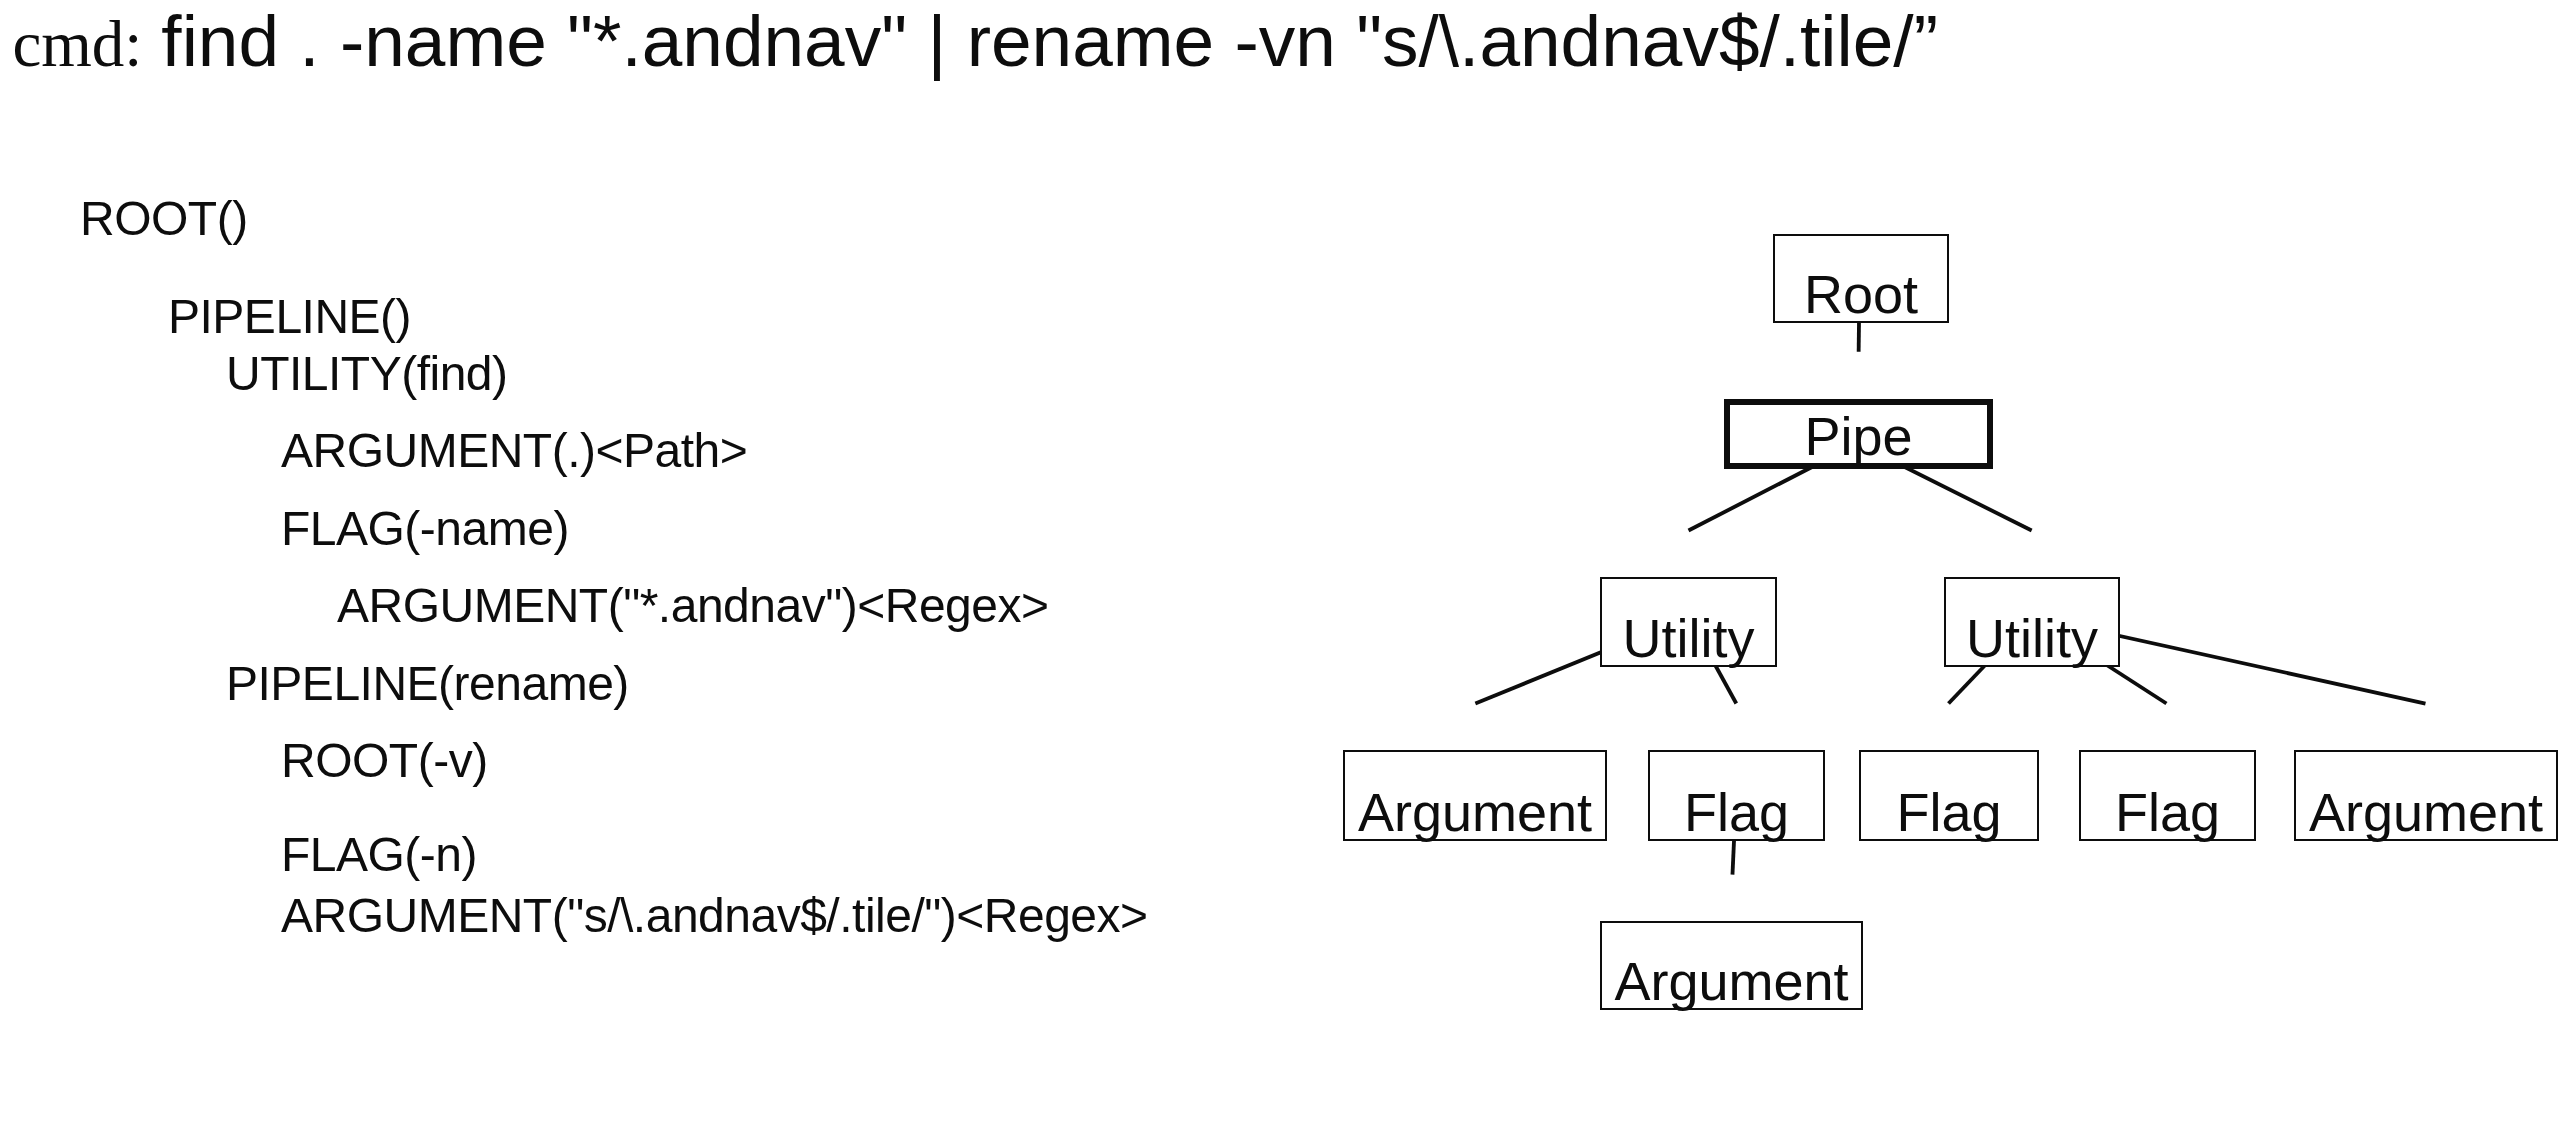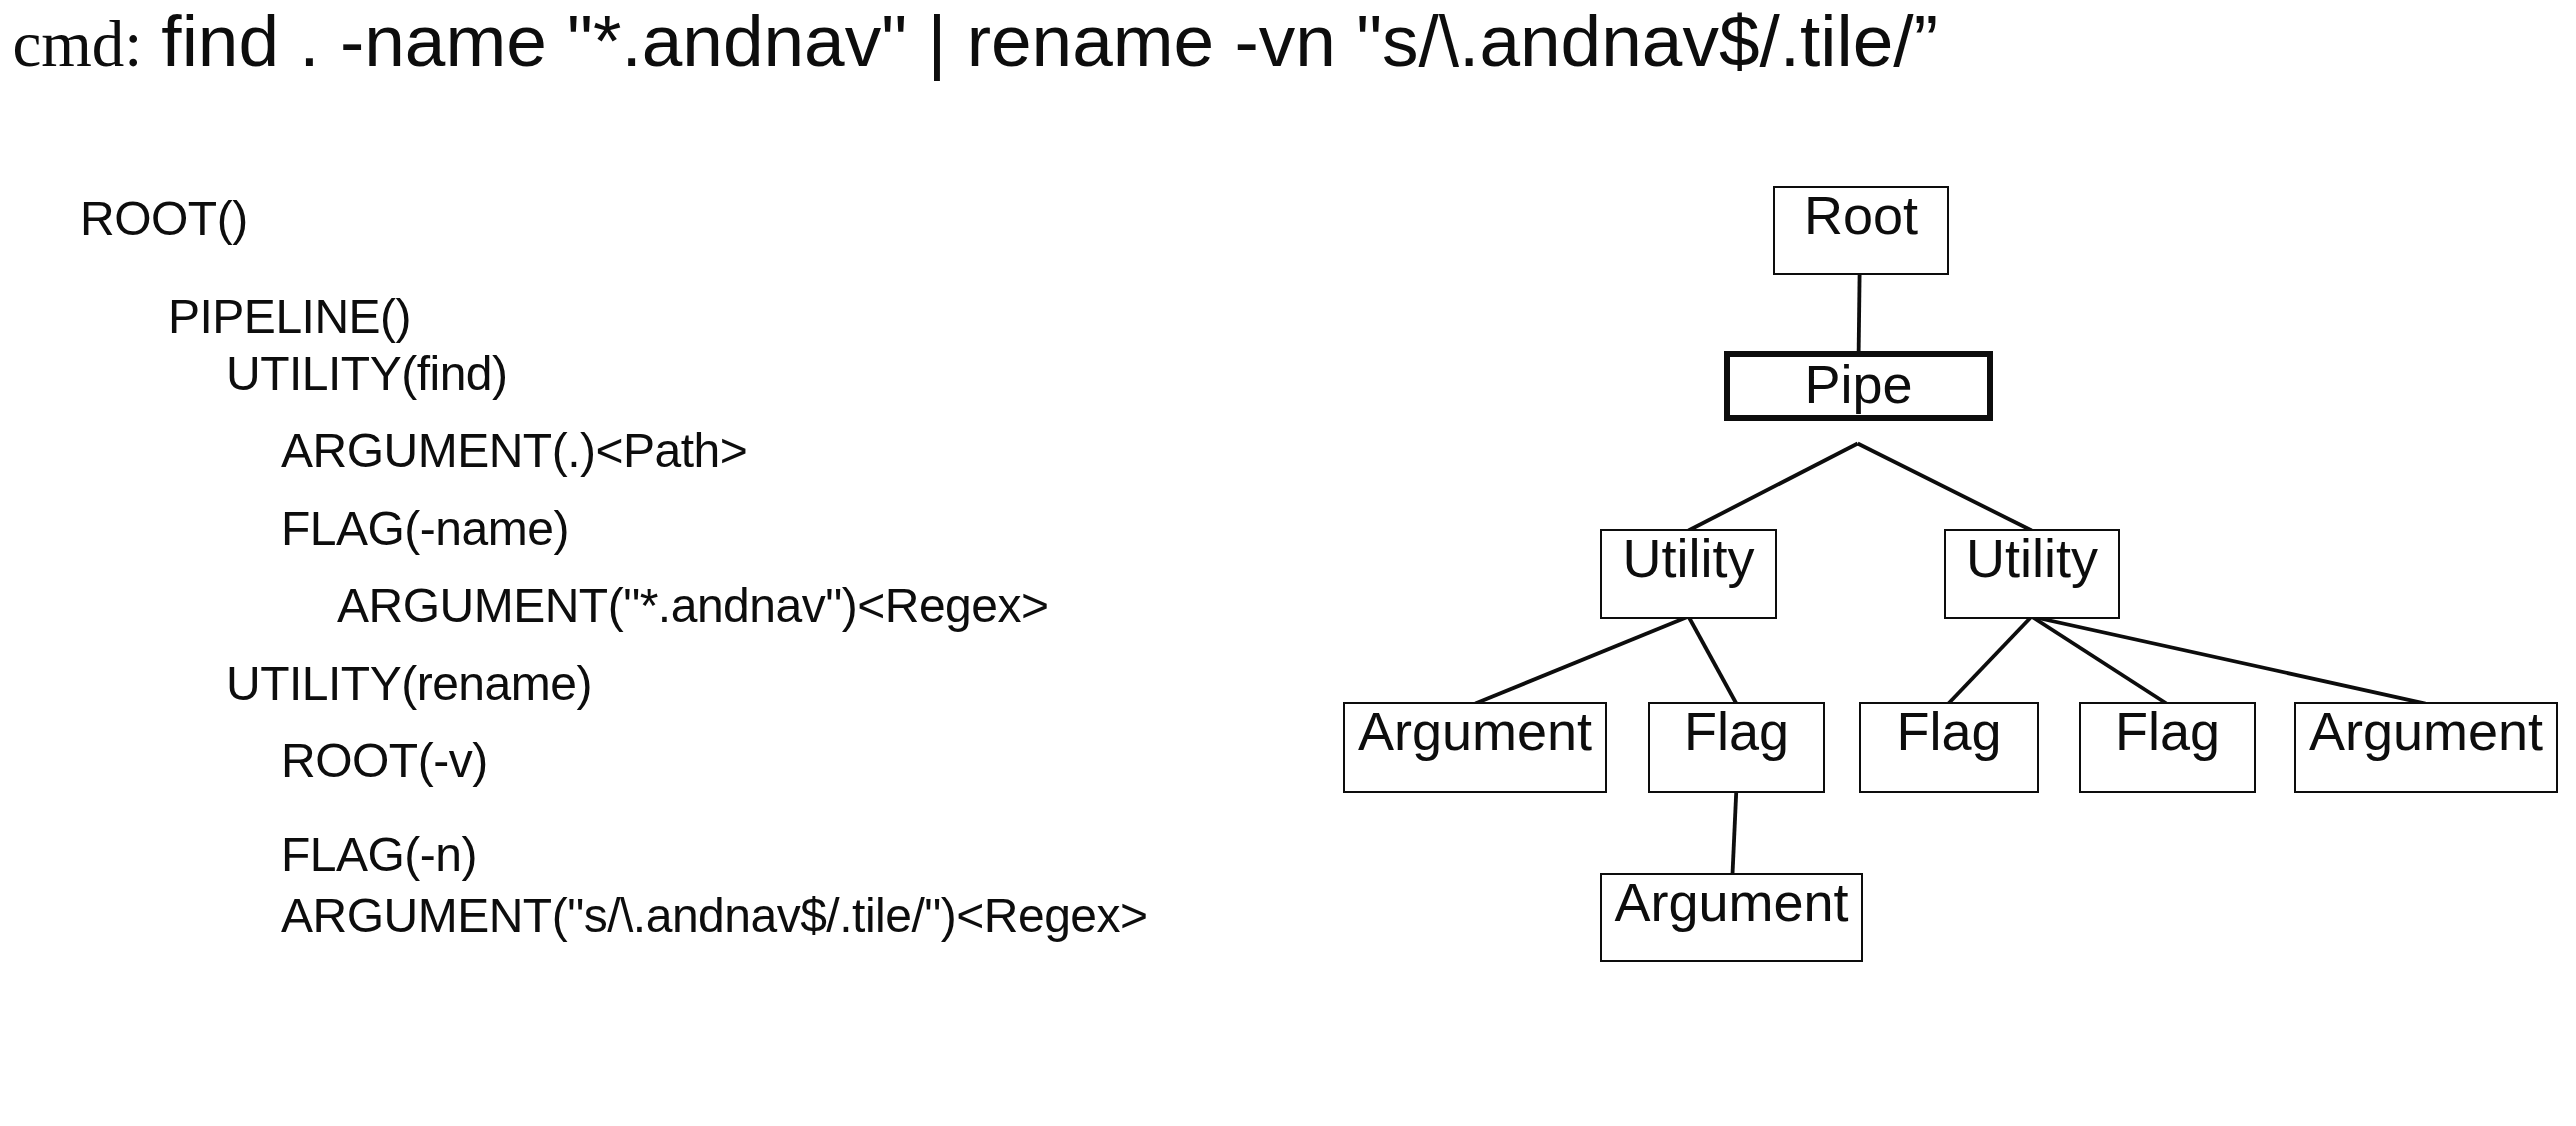--- a/index.html
+++ b/index.html
@@ -35,22 +35,23 @@
     position: absolute;
     left: 0; top: 0;
     width: 2576px; height: 1126px;
   }
   .node {
     position: absolute;
     box-sizing: border-box;
     background: #ffffff;
     border: 2.9px solid #0d0d0d;
     display: flex;
-    align-items: flex-start;
+    align-items: flex-end;
     justify-content: center;
+    margin-top: 48px;
   }
   .node.bold { border-width: 6.7px; }
   .node-label {
     font-size: 54px;
     line-height: 1;
     white-space: nowrap;
     color: #0d0d0d;
   }
 </style>
 </head>
@@ -62,21 +63,21 @@
     <span class="label-serif">cmd:</span><span>find . -name "*.andnav" | rename -vn "s/\.andnav$/.tile/”</span>
   </div>
 
   <div>
     <div class="ast-line" style="left:80px;  top:195px;">ROOT()</div>
     <div class="ast-line" style="left:168px; top:273px;margin-top:20px;">PIPELINE()</div>
     <div class="ast-line" style="left:226px; top:350px;">UTILITY(find)</div>
     <div class="ast-line" style="left:281px; top:427px;">ARGUMENT(.)&lt;Path&gt;</div>
     <div class="ast-line" style="left:281px; top:505px;">FLAG(-name)</div>
     <div class="ast-line" style="left:337px; top:582px;">ARGUMENT("*.andnav")&lt;Regex&gt;</div>
-    <div class="ast-line" style="left:226px; top:660px;">UTILITY(rename)</div>
+    <div class="ast-line" style="left:226px; top:660px;">PIPELINE(rename)</div>
     <div class="ast-line" style="left:281px; top:737px;">ROOT(-v)</div>
     <div class="ast-line" style="left:281px; top:815px;margin-top:16px;">FLAG(-n)</div>
     <div class="ast-line" style="left:281px; top:892px;">ARGUMENT("s/\.andnav$/.tile/")&lt;Regex&gt;</div>
   </div>
 
   <div>
     <svg id="edges" viewBox="0 0 2694 1178">
       <g stroke="#0d0d0d" stroke-width="4" fill="none">
         <line x1="1945" y1="287" x2="1944" y2="368"></line>
         <line x1="1943" y1="464" x2="1766" y2="555"></line>

